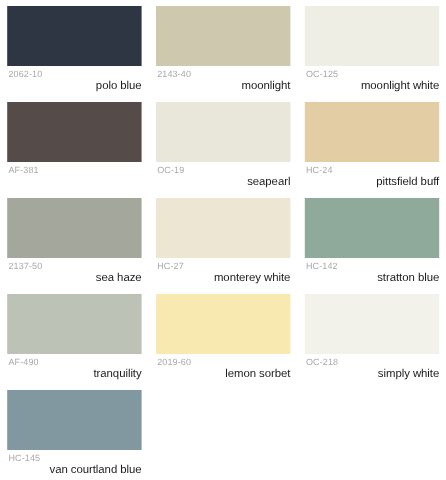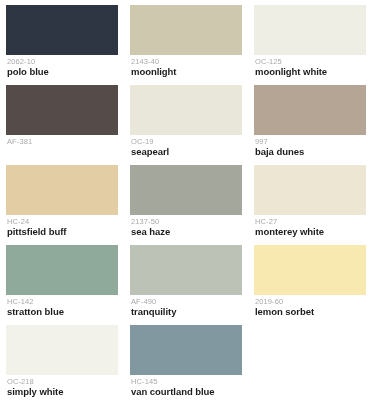--- a/index.html
+++ b/index.html
@@ -44,25 +44,26 @@
   .swatch-code {
     display: block;
     font-size: 7.5px;
     color: #a9a9a9;
     letter-spacing: 0.1px;
     white-space: nowrap;
   }
   .swatch-name {
     display: block;
     font-size: 9.5px;
-    font-weight: bold;
+    font-weight: normal;
     color: #1b1b1b;
     letter-spacing: -0.05px;
     white-space: nowrap;
     padding-top: 1px;
+    text-align: right;
   }
 </style>
 </head>
 <body>
 
 <div id="palette-grid">
 
   <div class="swatch-cell">
     <div class="swatch-chip" style="background-color: rgb(46, 54, 68);"></div>
     <div class="swatch-caption">
@@ -95,27 +96,20 @@
   </div>
 
   <div class="swatch-cell">
     <div class="swatch-chip" style="background-color: rgb(233, 230, 218);"></div>
     <div class="swatch-caption">
       <span class="swatch-code">OC-19</span>
       <span class="swatch-name">seapearl</span>
     </div>
   </div>
 
-  <div class="swatch-cell">
-    <div class="swatch-chip" style="background-color: rgb(181, 165, 149);"></div>
-    <div class="swatch-caption">
-      <span class="swatch-code">997</span>
-      <span class="swatch-name">baja dunes</span>
-    </div>
-  </div>
 
   <div class="swatch-cell">
     <div class="swatch-chip" style="background-color: rgb(227, 205, 164);"></div>
     <div class="swatch-caption">
       <span class="swatch-code">HC-24</span>
       <span class="swatch-name">pittsfield buff</span>
     </div>
   </div>
 
   <div class="swatch-cell">

